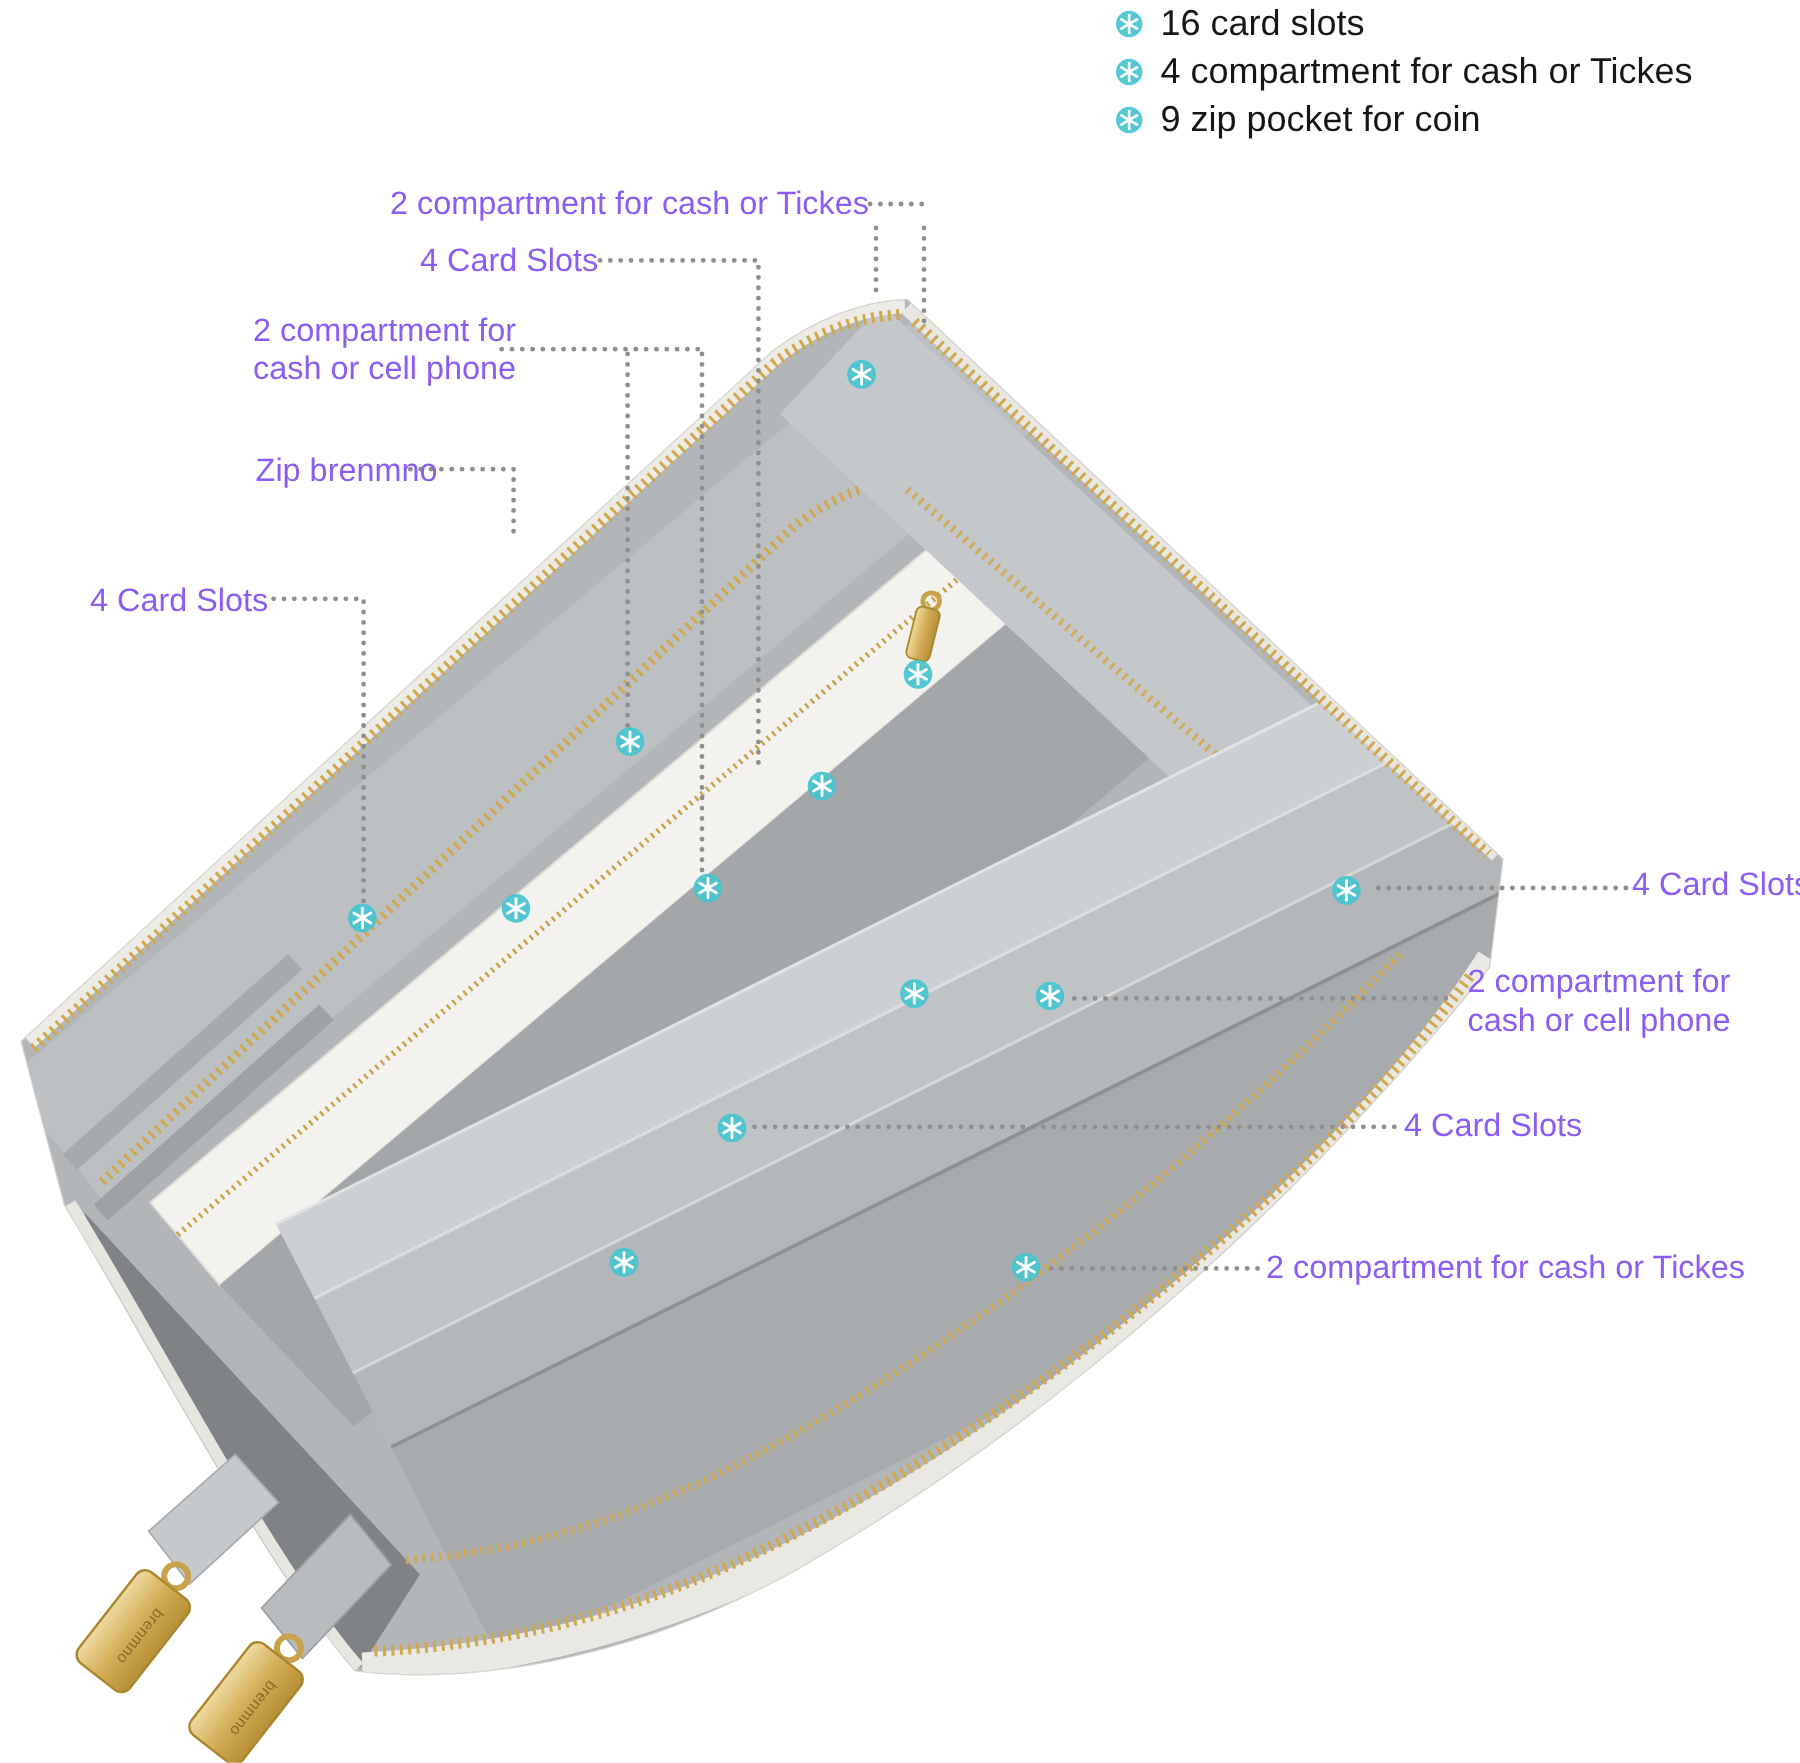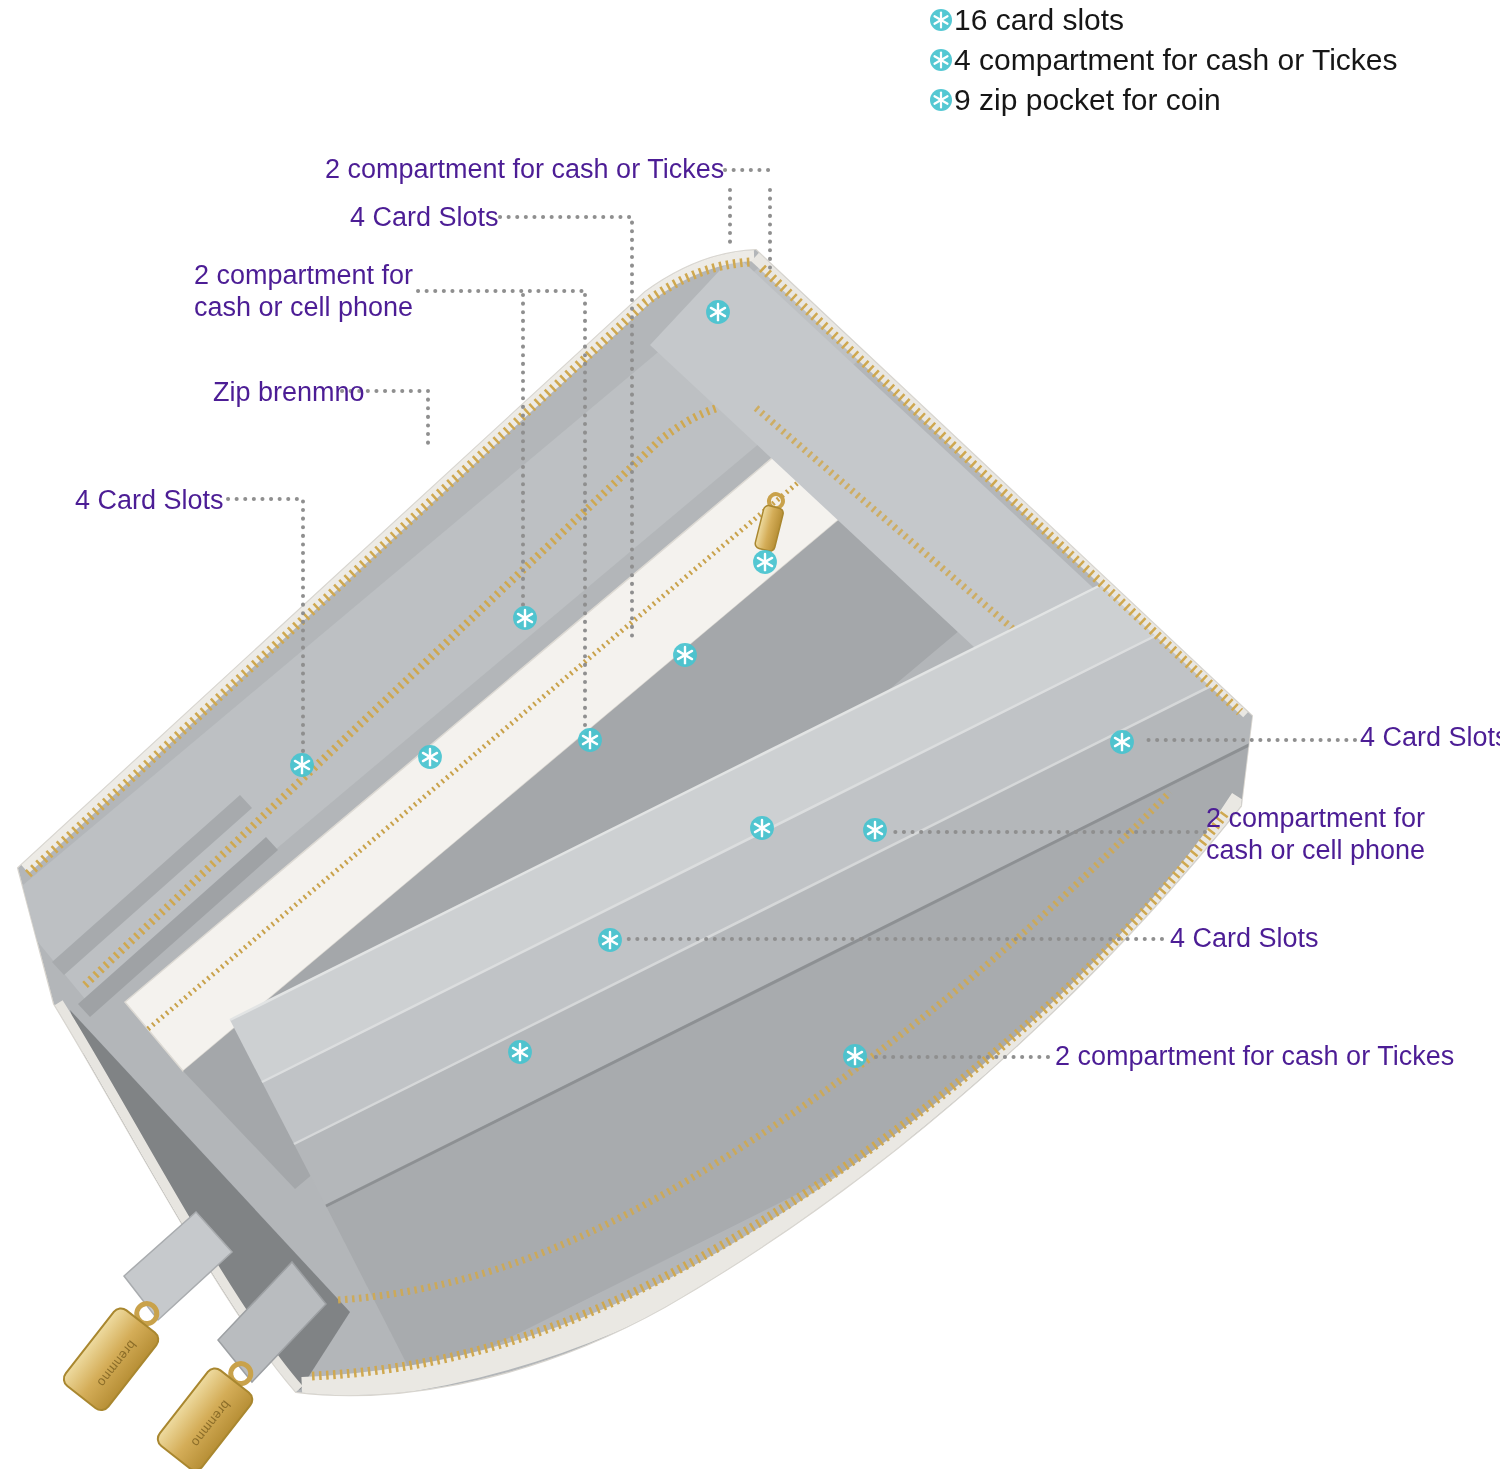--- a/index.html
+++ b/index.html
@@ -4,26 +4,26 @@
 <style>
   html,body{margin:0;padding:0;background:#fff;}
   .canvas{
     position:relative;width:1500px;height:1469px;background:#ffffff;
     font-family:"Liberation Sans",sans-serif;overflow:hidden;
   }
   .wallet-svg{position:absolute;left:0;top:0;}
   .feature-list{
     position:absolute;left:928px;top:2px;display:flex;flex-direction:column;gap:4px;
   }
-  .feature-item{display:flex;align-items:center;font-size:30px;color:#161616;line-height:36px;}
+  .feature-item{display:flex;align-items:center;gap:13px;font-size:30px;color:#161616;line-height:36px;}
   .feature-item .mk{width:26px;height:26px;flex:0 0 auto;}
   .callout{
-    position:absolute;font-size:27px;color:#4c1d95;line-height:1.2;white-space:nowrap;
+    position:absolute;font-size:27px;color:#8b5cf6;line-height:1.2;white-space:nowrap;
   }
-  .callout.wrap{white-space:normal;text-align:left;}
+  .callout.wrap{white-space:normal;text-align:right;}
   .c-l1{left:325px;top:153px;}
   .c-l2{left:350px;top:201px;}
   .c-l3{left:194px;top:259px;width:236px;}
   .c-l4{left:213px;top:376px;}
   .c-l5{left:75px;top:484px;}
   .c-r1{left:1360px;top:721px;}
   .c-r2{left:1206px;top:802px;width:236px;}
   .c-r3{left:1170px;top:922px;}
   .c-r4{left:1055px;top:1040px;}
 </style>

